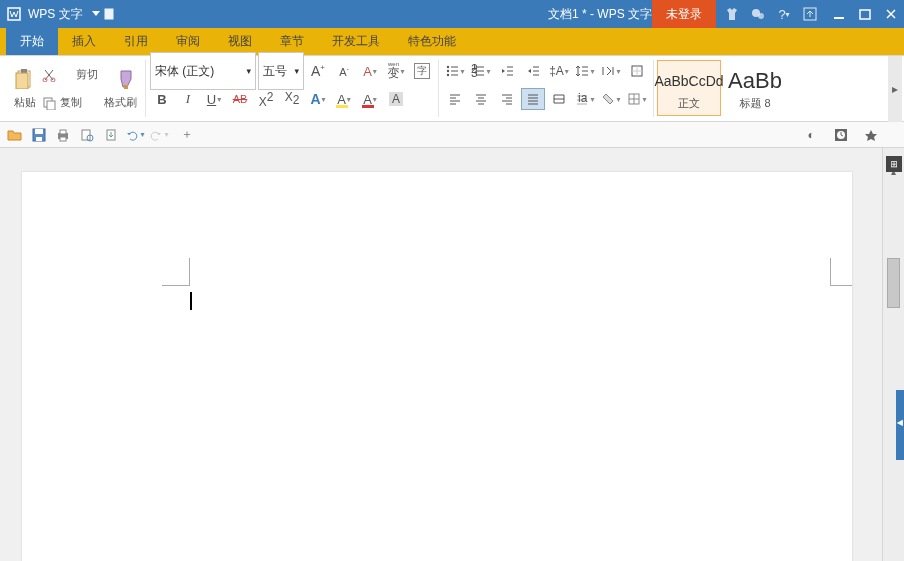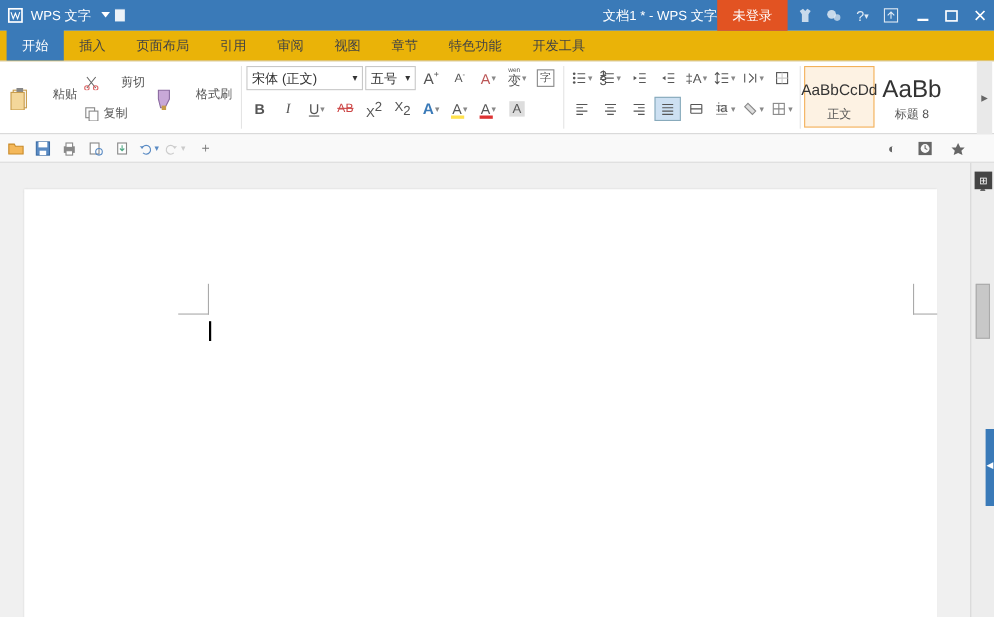--- a/index.html
+++ b/index.html
@@ -12,27 +12,27 @@
 .login-badge{background:#e25322;color:#fff;padding:0 14px;height:28px;display:flex;align-items:center}
 .title-icons{display:flex;align-items:center;gap:10px;padding:0 8px}
 .title-icon{width:16px;height:16px;display:flex;align-items:center;justify-content:center;color:#fff;opacity:.85}
 .winbtn{width:26px;height:28px;display:flex;align-items:center;justify-content:center;color:#fff}
 .tabs{height:28px;background:#eab308;border-bottom:1px solid #d6d6d6;display:flex;align-items:flex-end;padding-left:6px}
 .tab{padding:0 14px;height:28px;display:flex;align-items:center;color:#444;cursor:pointer}
 .tab.active{background:#3a7ab8;color:#fff}
 .ribbon{height:66px;background:#fff;border-bottom:1px solid #d6d6d6;display:flex;position:relative}
 .rib-group{display:flex;flex-direction:column;padding:2px 4px;gap:2px}
 .rib-sep{width:1px;background:#e4e4e4;margin:4px 0}
-.vbtn{display:flex;align-items:flex-start;justify-content:center;padding:2px 4px;gap:18px;min-width:36px}
+.vbtn{display:flex;flex-direction:column;align-items:flex-end;justify-content:center;padding:2px 4px;gap:6px;min-width:36px}
 .vbtn .ico{width:22px;height:22px}
 .vbtn .lbl{font-size:11px;color:#555}
 .hrow{display:flex;align-items:center;gap:2px;height:26px}
 .small-btn{width:24px;height:22px;display:flex;align-items:center;justify-content:center;color:#555;position:relative}
 .dd-caret{font-size:8px;color:#888;margin-left:1px}
-.combo{height:22px;border:1px solid #c8c8c8;background:#fff;display:flex;align-items:center;padding:0 4px;font-size:11px;color:#333}
+.combo{height:38px;border:1px solid #c8c8c8;background:#fff;display:flex;align-items:center;padding:0 4px;font-size:11px;color:#333}
 .combo.font{width:106px}
 .combo.size{width:46px}
 .style-box{width:64px;height:56px;display:flex;flex-direction:column;align-items:center;justify-content:center;border:1px solid transparent;margin:2px 1px}
 .style-box.sel{border-color:#f3b15b;background:#fdf2e3}
 .style-prev{font-size:14px;color:#333;height:30px;display:flex;align-items:center;overflow:hidden;white-space:nowrap}
 .style-prev.big{font-size:22px;font-weight:normal}
 .style-lbl{font-size:11px;color:#555}
 .collapse-arrow{position:absolute;right:2px;top:0;width:14px;height:66px;background:#e9e9e9;display:flex;align-items:center;justify-content:center;color:#666}
 .quickbar{height:26px;background:#f9f9f9;border-bottom:1px solid #d6d6d6;display:flex;align-items:center;padding:0 4px;gap:2px}
 .qbtn{width:22px;height:20px;display:flex;align-items:center;justify-content:center;color:#4b7bb0}
@@ -120,39 +120,36 @@
 </div>
 
 <div class="tabs">
   <div class="tab active">
       <span>开始</span>
     </div>
   <div class="tab">
       <span>插入</span>
     </div>
   <div class="tab">
-      <span>页面布局</span>
-    </div>
-  <div class="tab">
       <span>引用</span>
     </div>
   <div class="tab">
       <span>审阅</span>
     </div>
   <div class="tab">
       <span>视图</span>
     </div>
   <div class="tab">
       <span>章节</span>
     </div>
   <div class="tab">
+      <span>开发工具</span>
+    </div>
+  <div class="tab">
       <span>特色功能</span>
-    </div>
-  <div class="tab">
-      <span>开发工具</span>
     </div>
 </div>
 
 <div class="ribbon">
 
   <div class="rib-group" style="flex-direction:row;align-items:center">
     <div class="vbtn">
       <svg class="ico" width="22" height="24">
           <rect x="4" y="4" width="12" height="16" fill="#fff" stroke="#c79b4a"></rect>
           <rect x="7" y="2" width="6" height="4" fill="#888"></rect>

